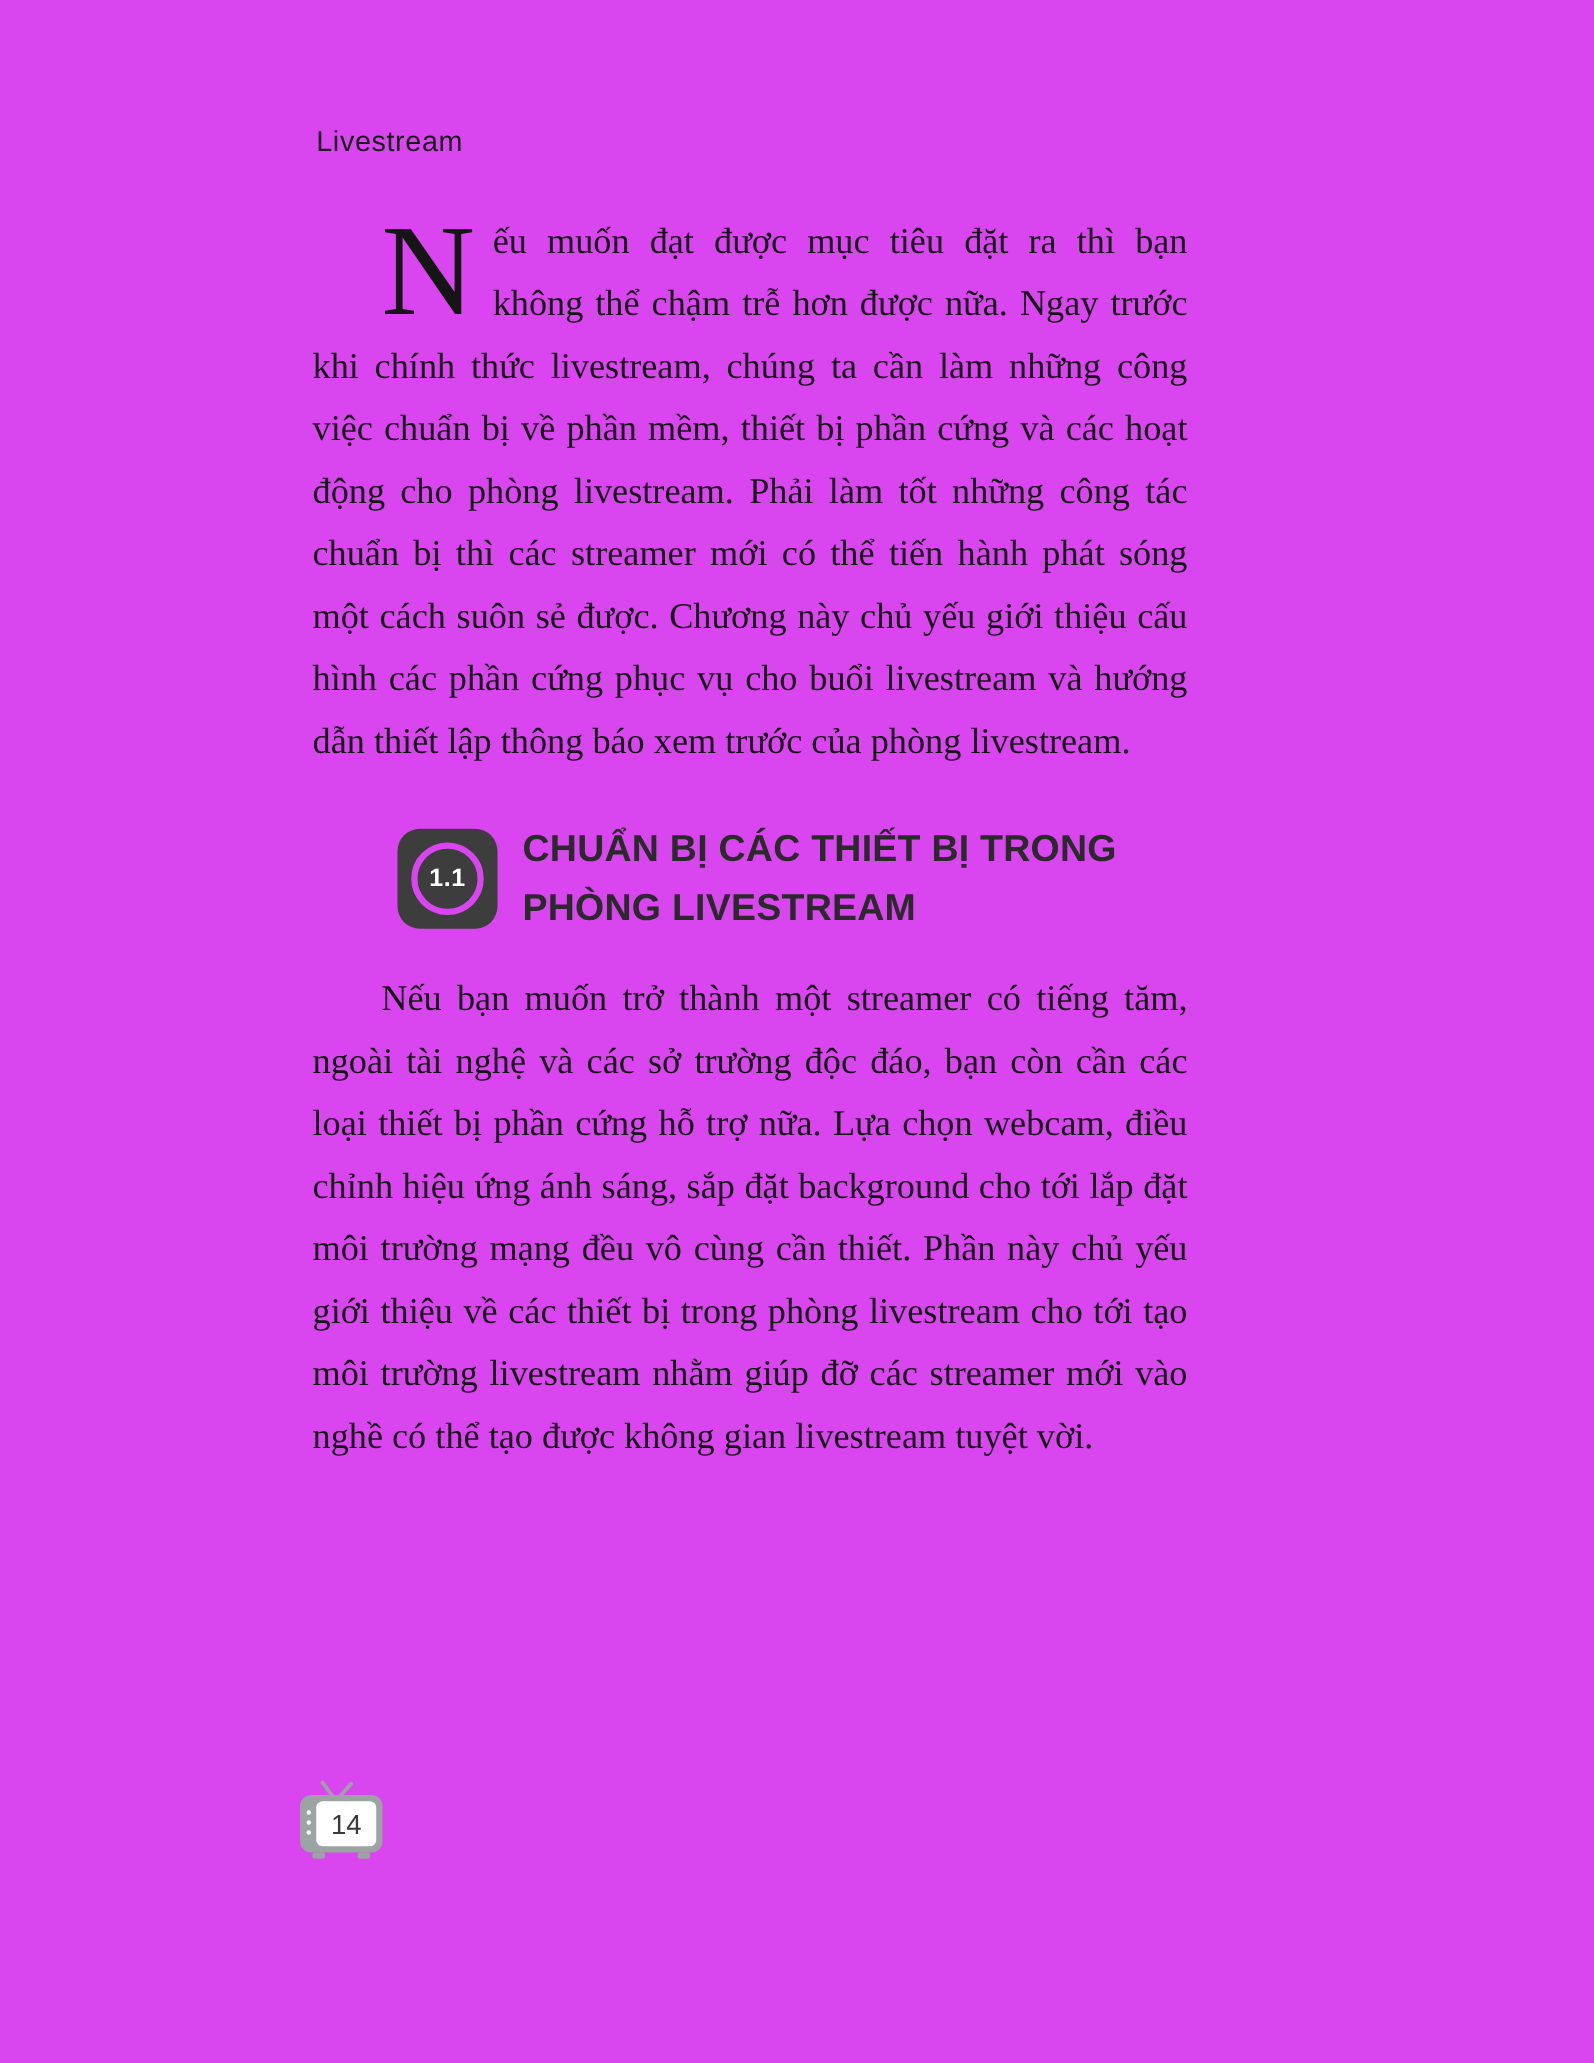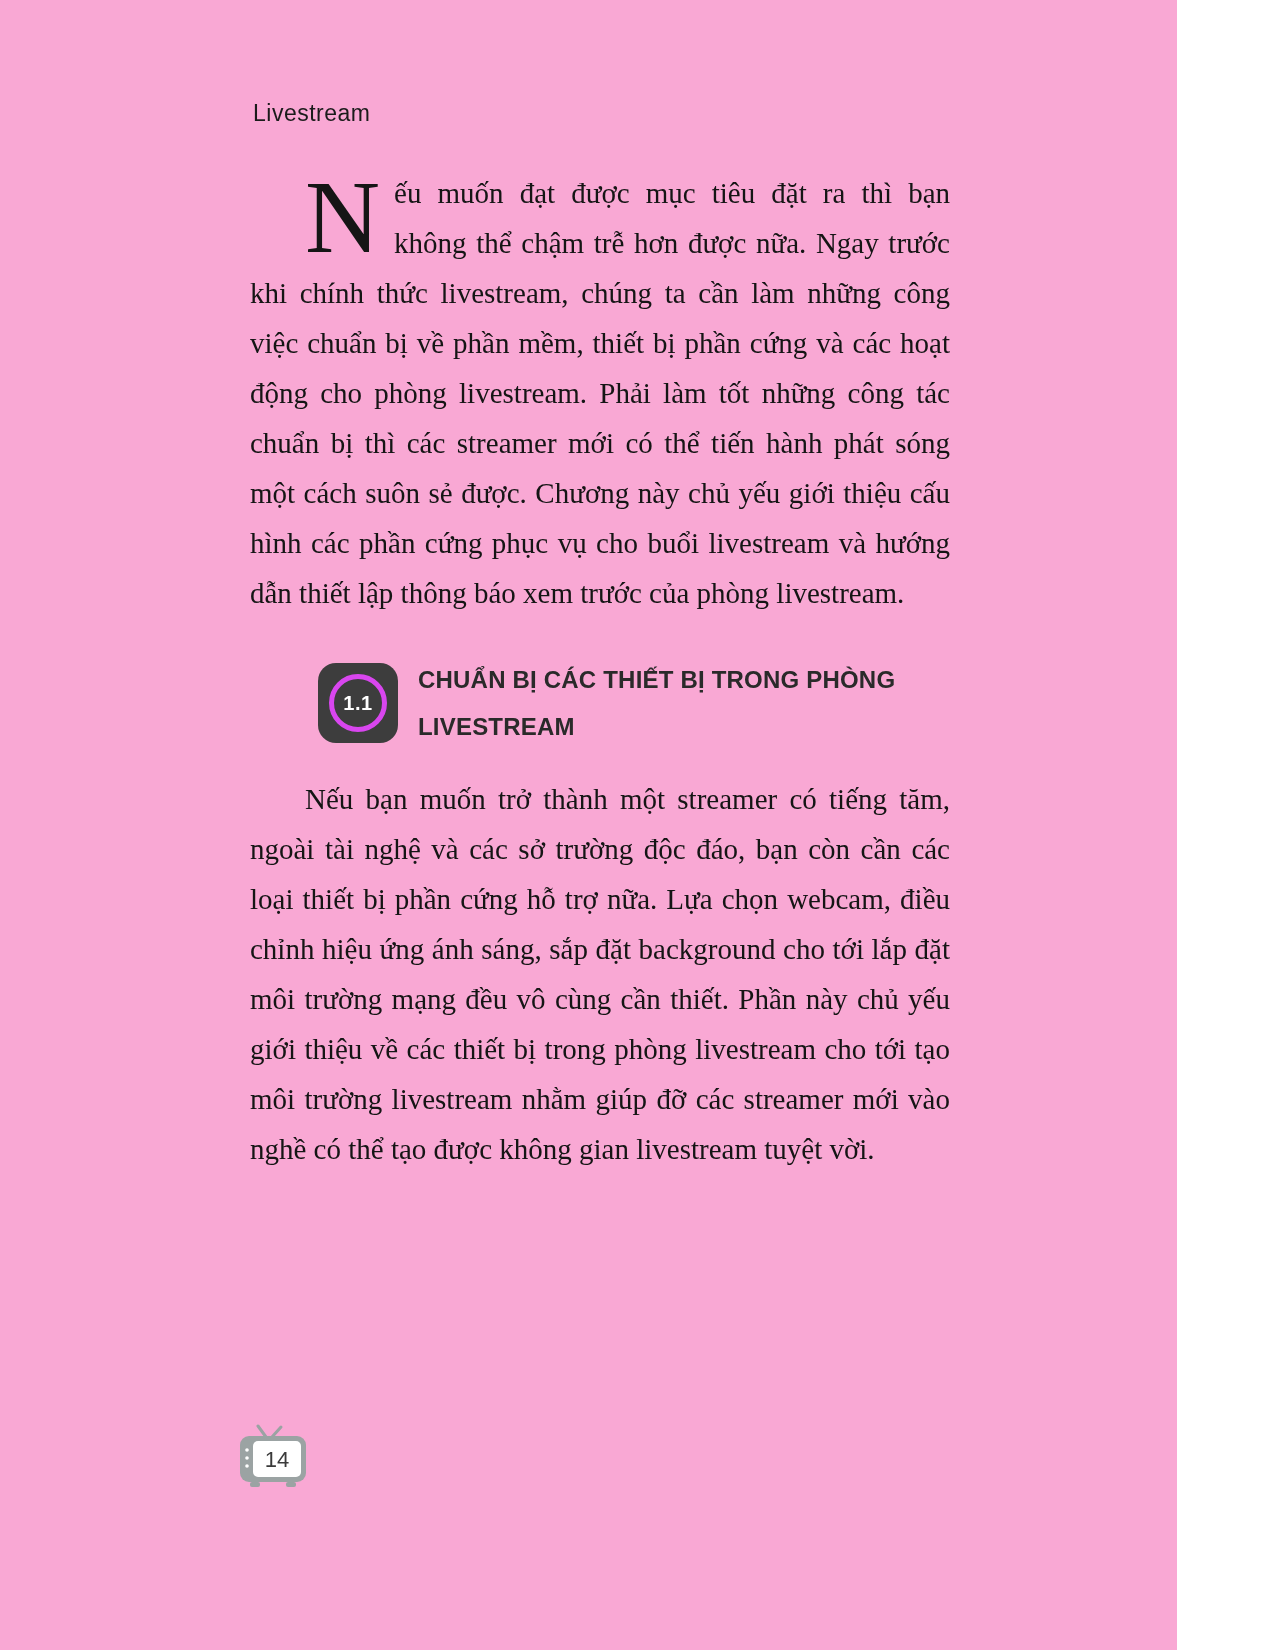--- a/index.html
+++ b/index.html
@@ -1,21 +1,21 @@
 <!DOCTYPE html>
 <html><head>
 <meta charset="utf-8">
 <style>
   * { margin: 0; padding: 0; box-sizing: border-box; }
   html, body { background: #ffffff; }
   .page {
     position: relative;
-    width: 1177px;
+    width: 1275px;
     height: 1650px;
-    background: #f9a8d4;
+    background: #d946ef;
     font-family: "Liberation Serif", serif;
     color: #1b1b1b;
     overflow: hidden;
     text-decoration: underline;
   }
   .running-head {
     position: absolute;
     left: 253px;
     top: 100px;
     font-family: "Liberation Sans", sans-serif;
@@ -72,21 +72,21 @@
     justify-content: center;
     color: #ffffff;
     font-family: "Liberation Sans", sans-serif;
     font-weight: bold;
     font-size: 20px;
     letter-spacing: 0.5px;
   }
   .heading-text {
     font-family: "Liberation Sans", sans-serif;
     font-weight: bold;
-    font-size: 24px;
+    font-size: 30px;
     line-height: 47px;
     color: #2a2a2a;
     width: 540px;
     letter-spacing: 0.2px;
   }
   .para-indent {
     margin-top: 24px;
     text-indent: 55px;
   }
   .page-footer {

